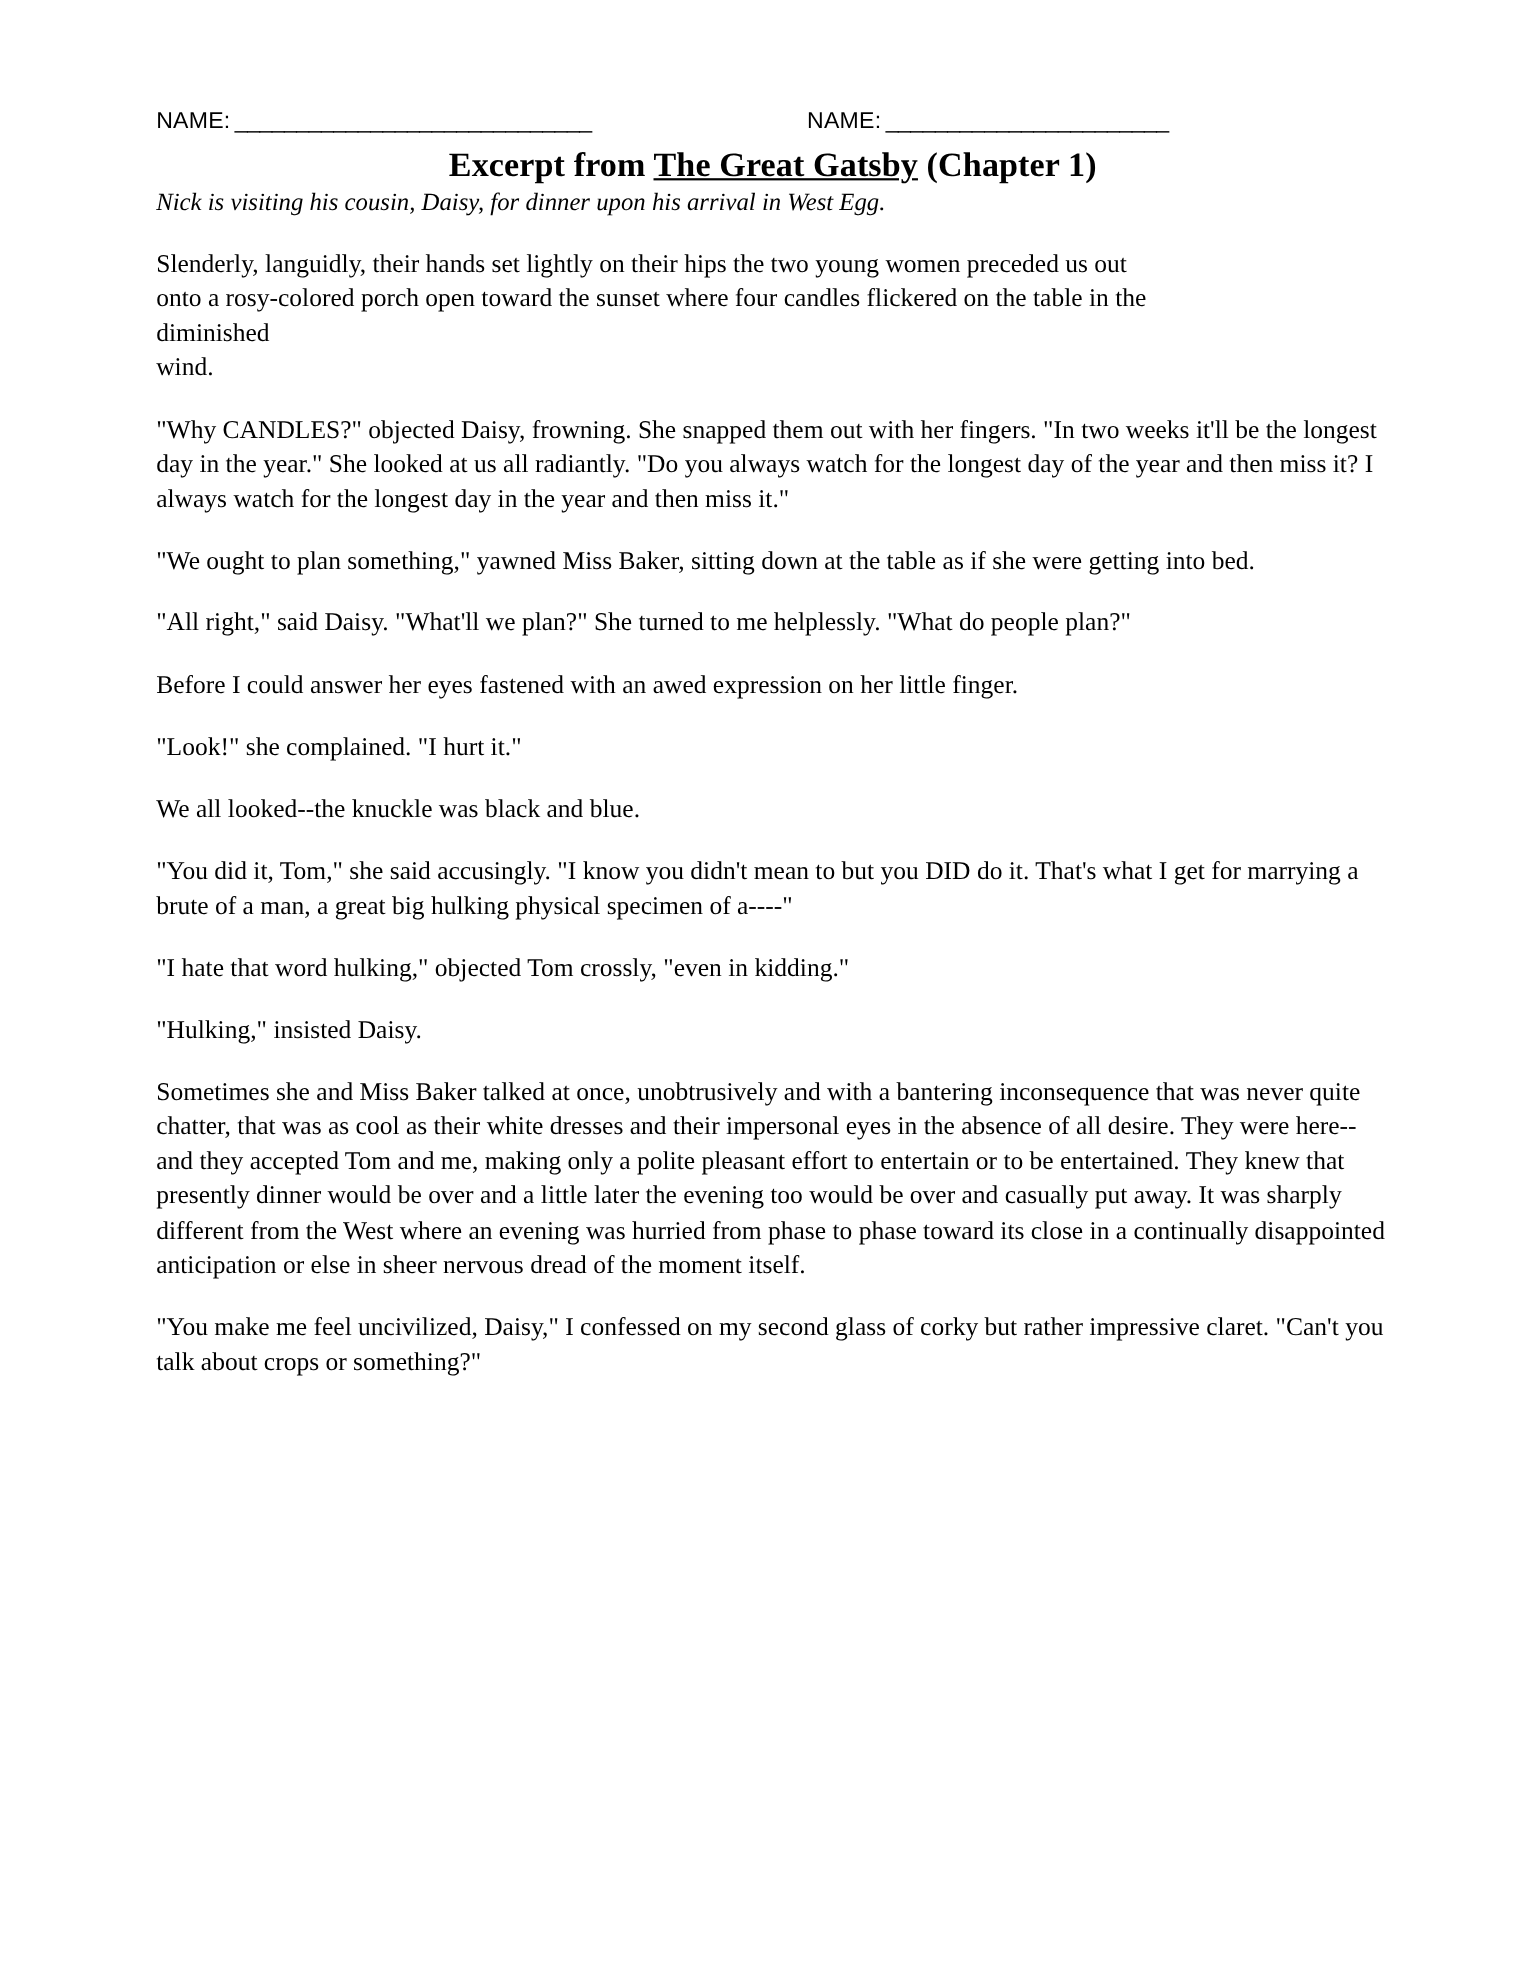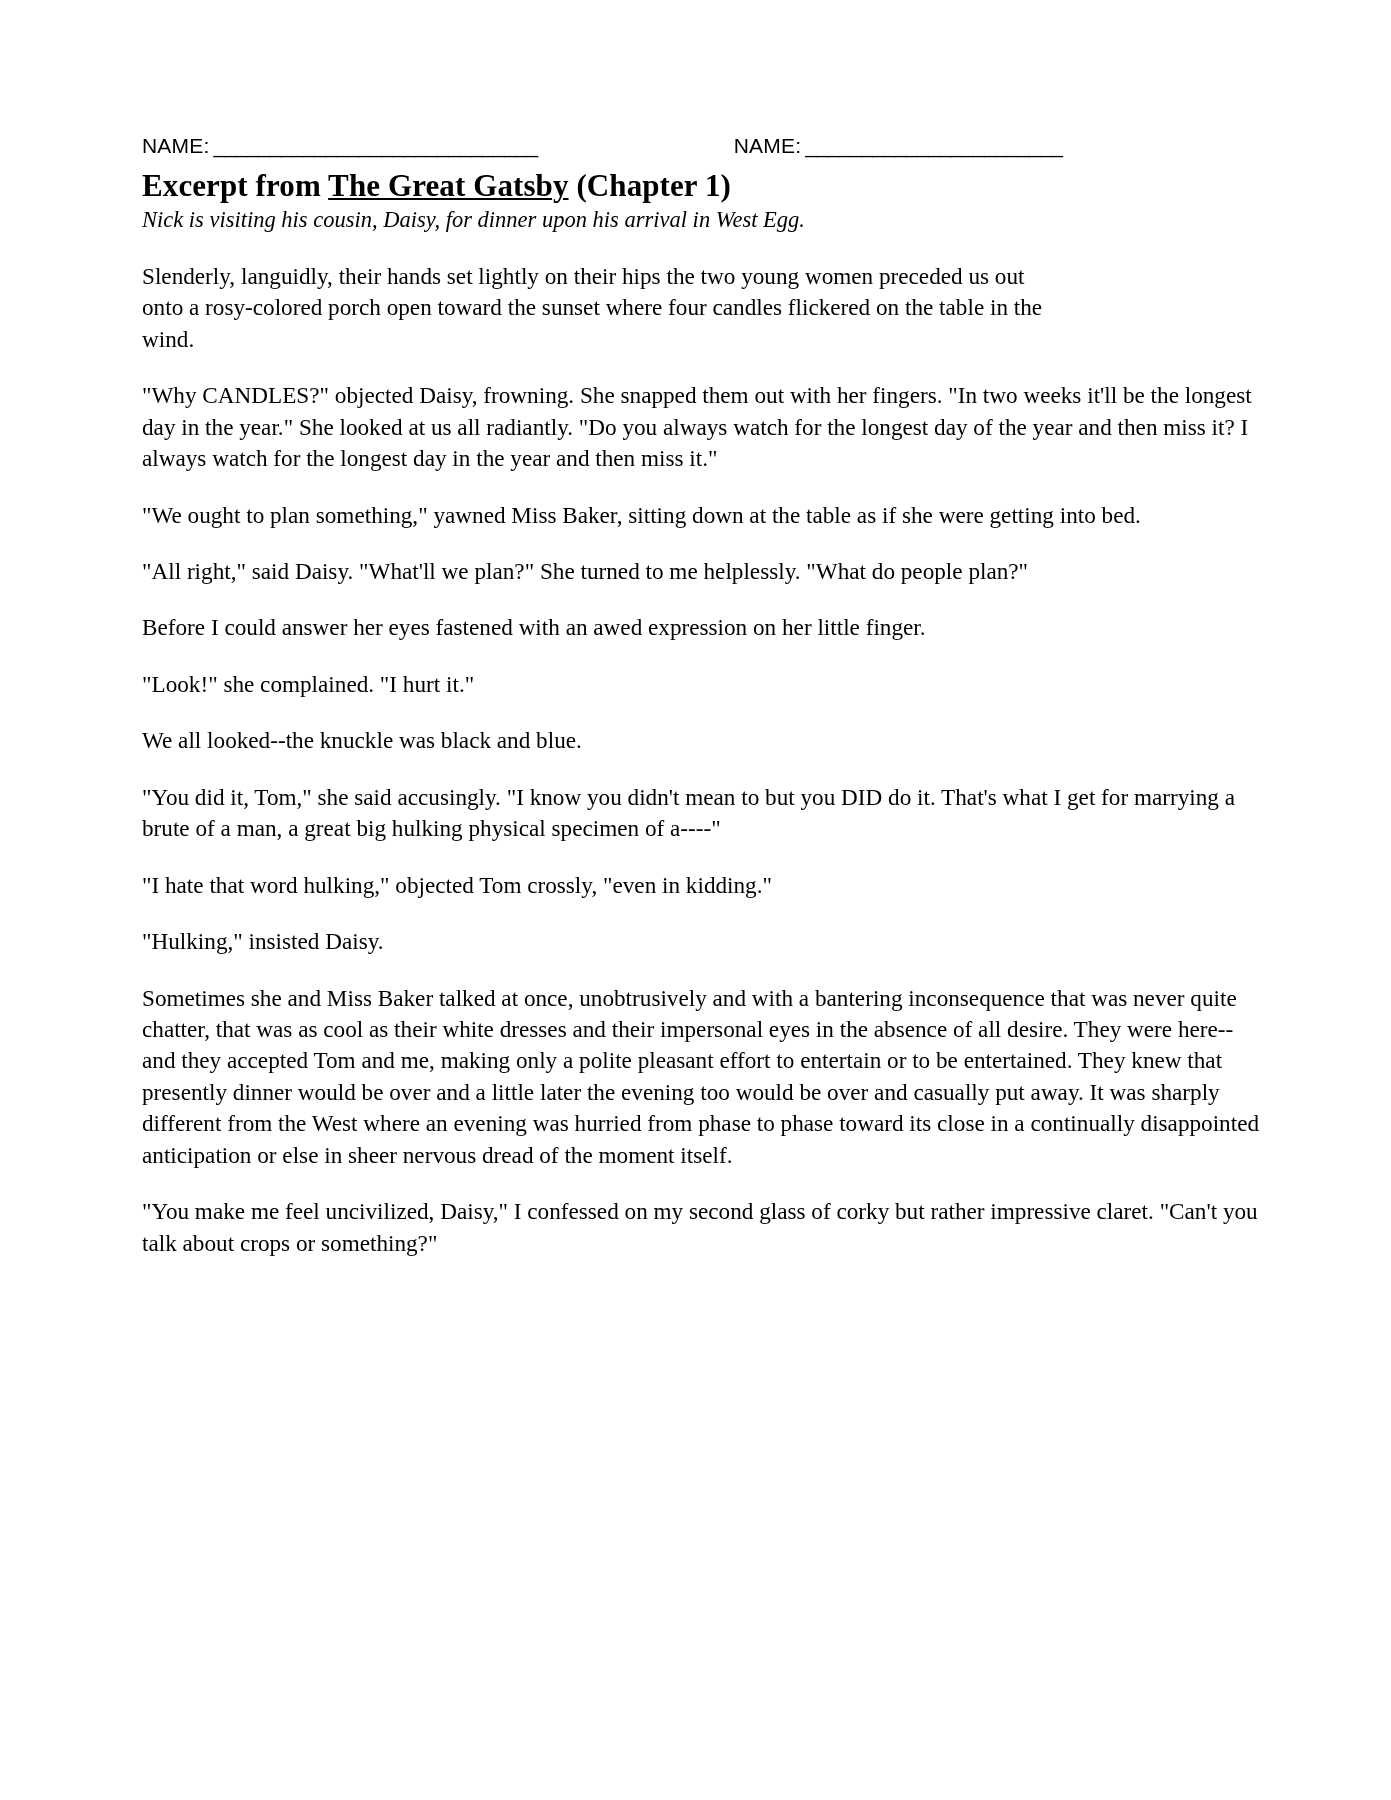--- a/index.html
+++ b/index.html
@@ -14,21 +14,21 @@
     color: #000000;
     overflow: hidden;
   }
 
   .page {
     position: relative;
     width: 1391px;
     height: 1468px;
     background: #ffffff;
     box-sizing: border-box;
-    padding: 98px 128px 0 142px;
+    padding: 62px 128px 0 142px;
   }
 
   
   .header-row {
     display: flex;
     align-items: baseline;
     font-family: "Liberation Sans", "DejaVu Sans", sans-serif;
     font-size: 21px;
     letter-spacing: 0.2px;
     height: 34px;
@@ -53,20 +53,21 @@
   .field-name { margin-right: 196px; }
 
   
   .title {
     font-family: "Liberation Serif", "DejaVu Serif", serif;
     font-weight: bold;
     font-size: 31px;
     line-height: 1.16;
     margin: 0 0 2px 0;
     letter-spacing: 0.1px;
+    text-align: center;
   }
   .title .underline {
     text-decoration: underline;
     text-decoration-thickness: 2px;
     text-underline-offset: 2px;
   }
   .subtitle {
     font-family: "Liberation Serif", "DejaVu Serif", serif;
     font-style: italic;
     font-size: 22.5px;
@@ -108,20 +109,21 @@
   <h1 class="title"><span>Excerpt from </span><span class="underline">The Great Gatsby</span><span> (Chapter 1)</span></h1>
 
   <div class="subtitle">Nick is visiting his cousin, Daisy, for dinner upon his arrival in West Egg.</div>
 
   <div class="body">
 
 
     <p>
       <span class="nowrap-line">Slenderly, languidly, their hands set lightly on their hips the two young women preceded us out</span>
       <span class="nowrap-line">onto a rosy-colored porch open toward the sunset where four candles flickered on the table in the</span>
+      <span class="nowrap-line">diminished</span>
       <span class="nowrap-line">wind.</span>
     </p>
 
     <p>"Why CANDLES?" objected Daisy, frowning. She snapped them out with her fingers. "In two weeks it'll be the longest day in the year." She looked at us all radiantly. "Do you always watch for the longest day of the year and then miss it? I always watch for the longest day in the year and then miss it."</p>
     <p>"We ought to plan something," yawned Miss Baker, sitting down at the table as if she were getting into bed.</p>
     <p>"All right," said Daisy. "What'll we plan?" She turned to me helplessly. "What do people plan?"</p>
     <p>Before I could answer her eyes fastened with an awed expression on her little finger.</p>
     <p>"Look!" she complained. "I hurt it."</p>
     <p>We all looked--the knuckle was black and blue.</p>
     <p>"You did it, Tom," she said accusingly. "I know you didn't mean to but you DID do it. That's what I get for marrying a brute of a man, a great big hulking physical specimen of a----"</p>

